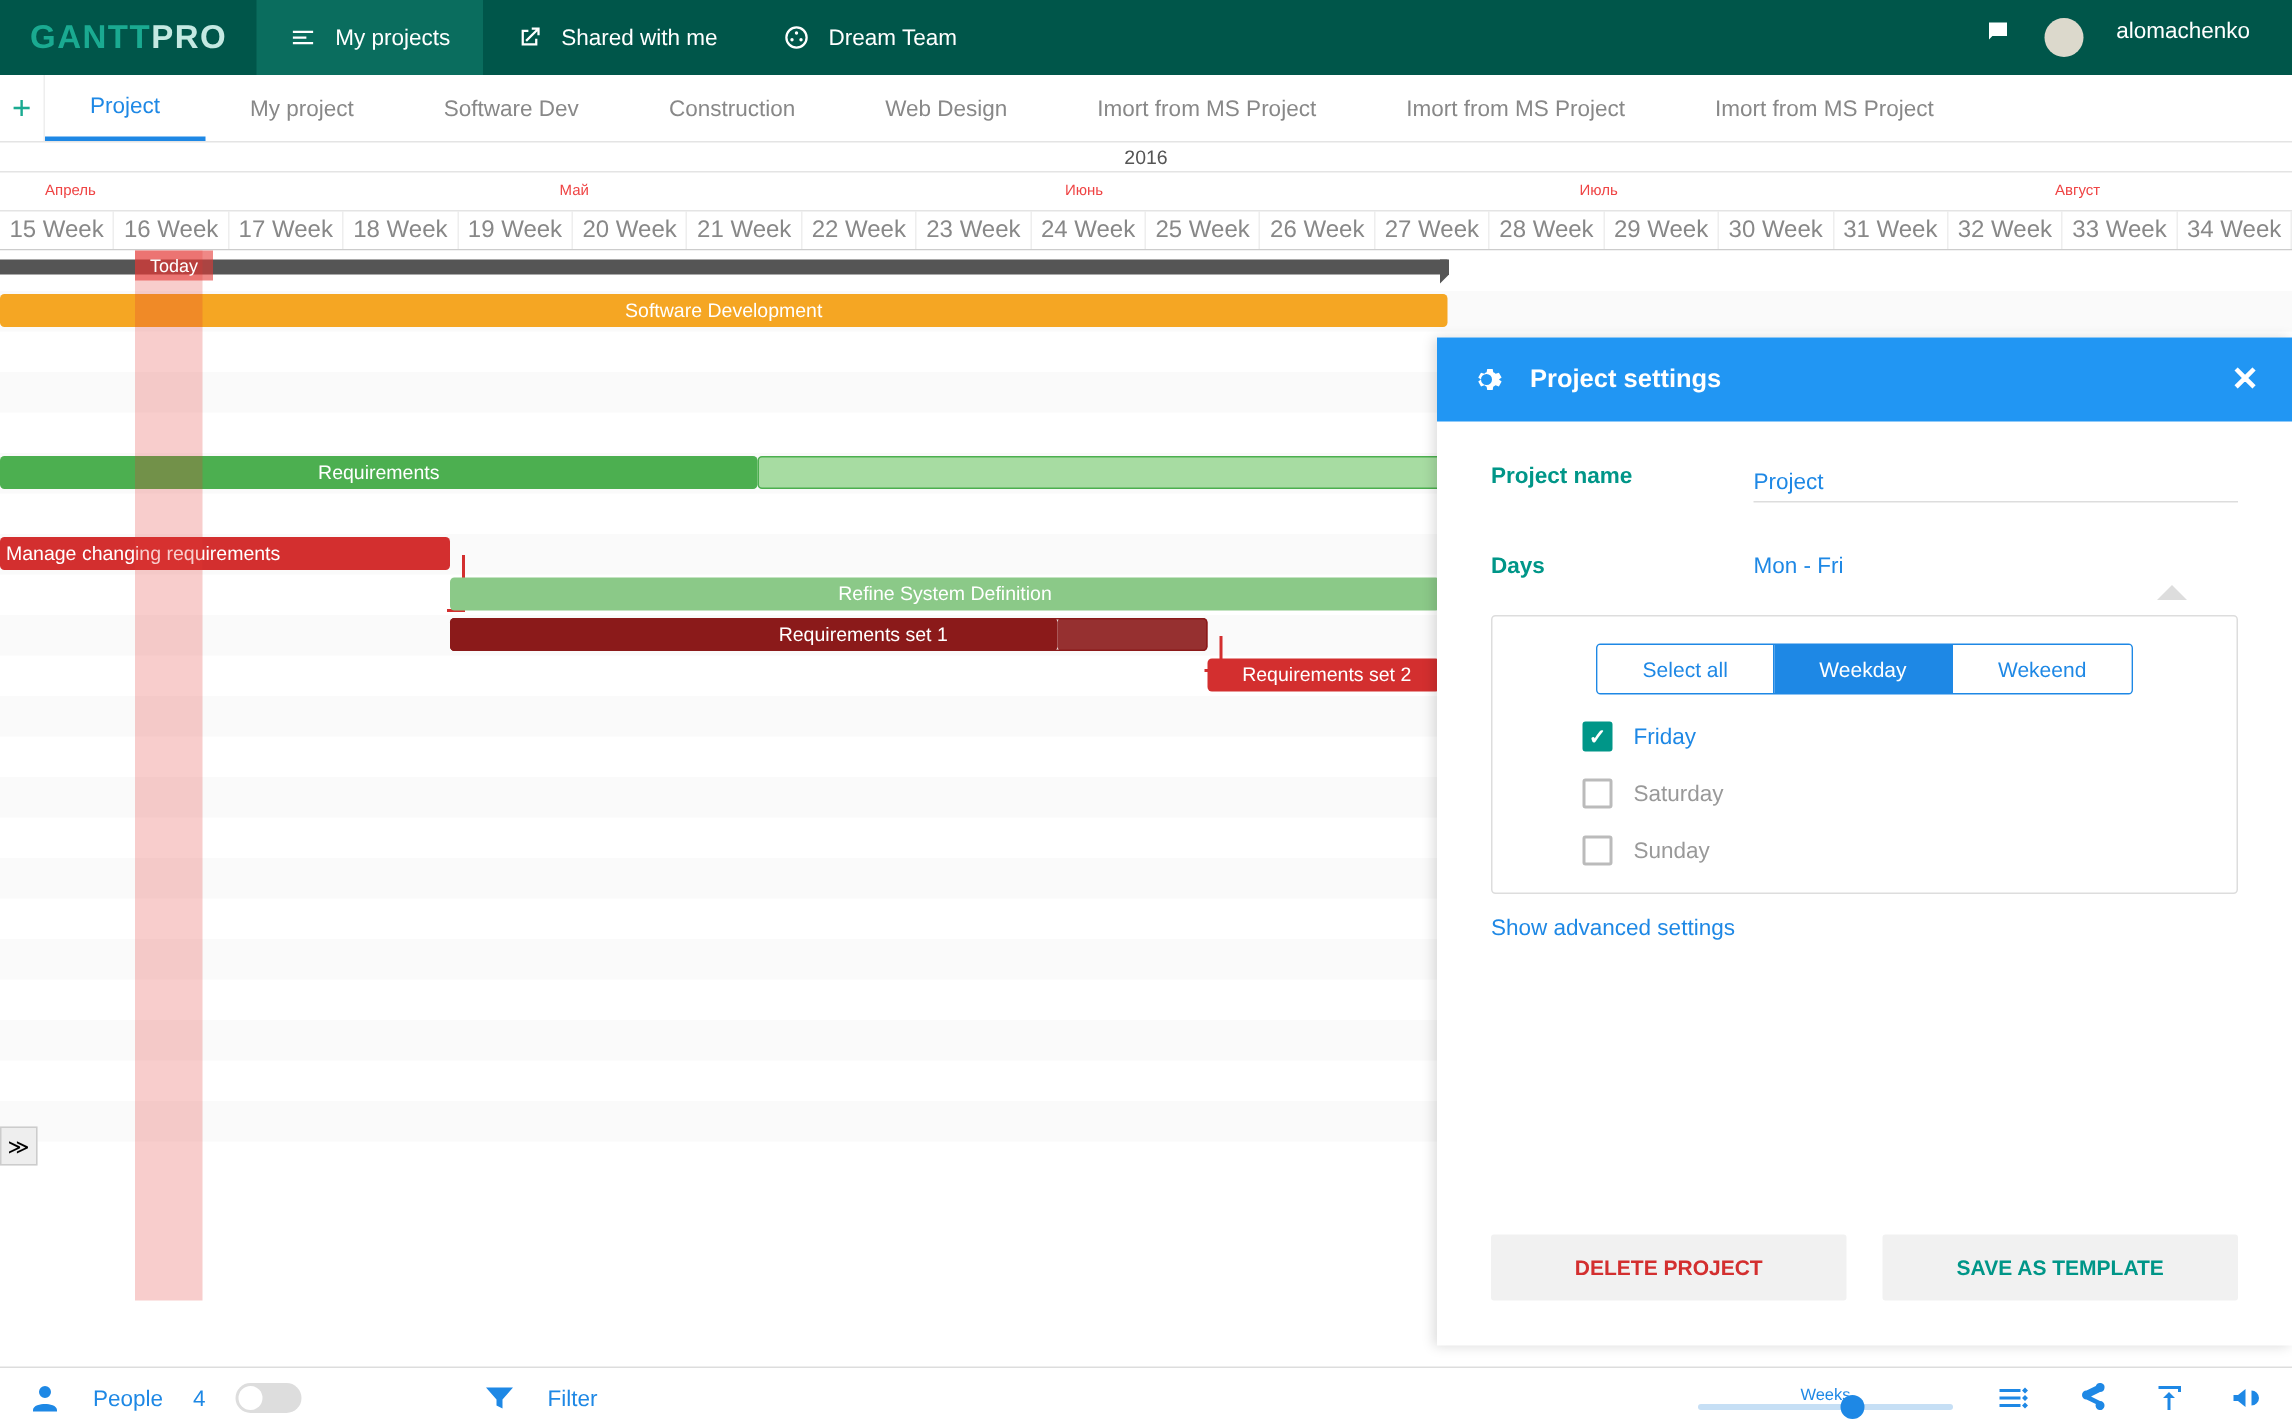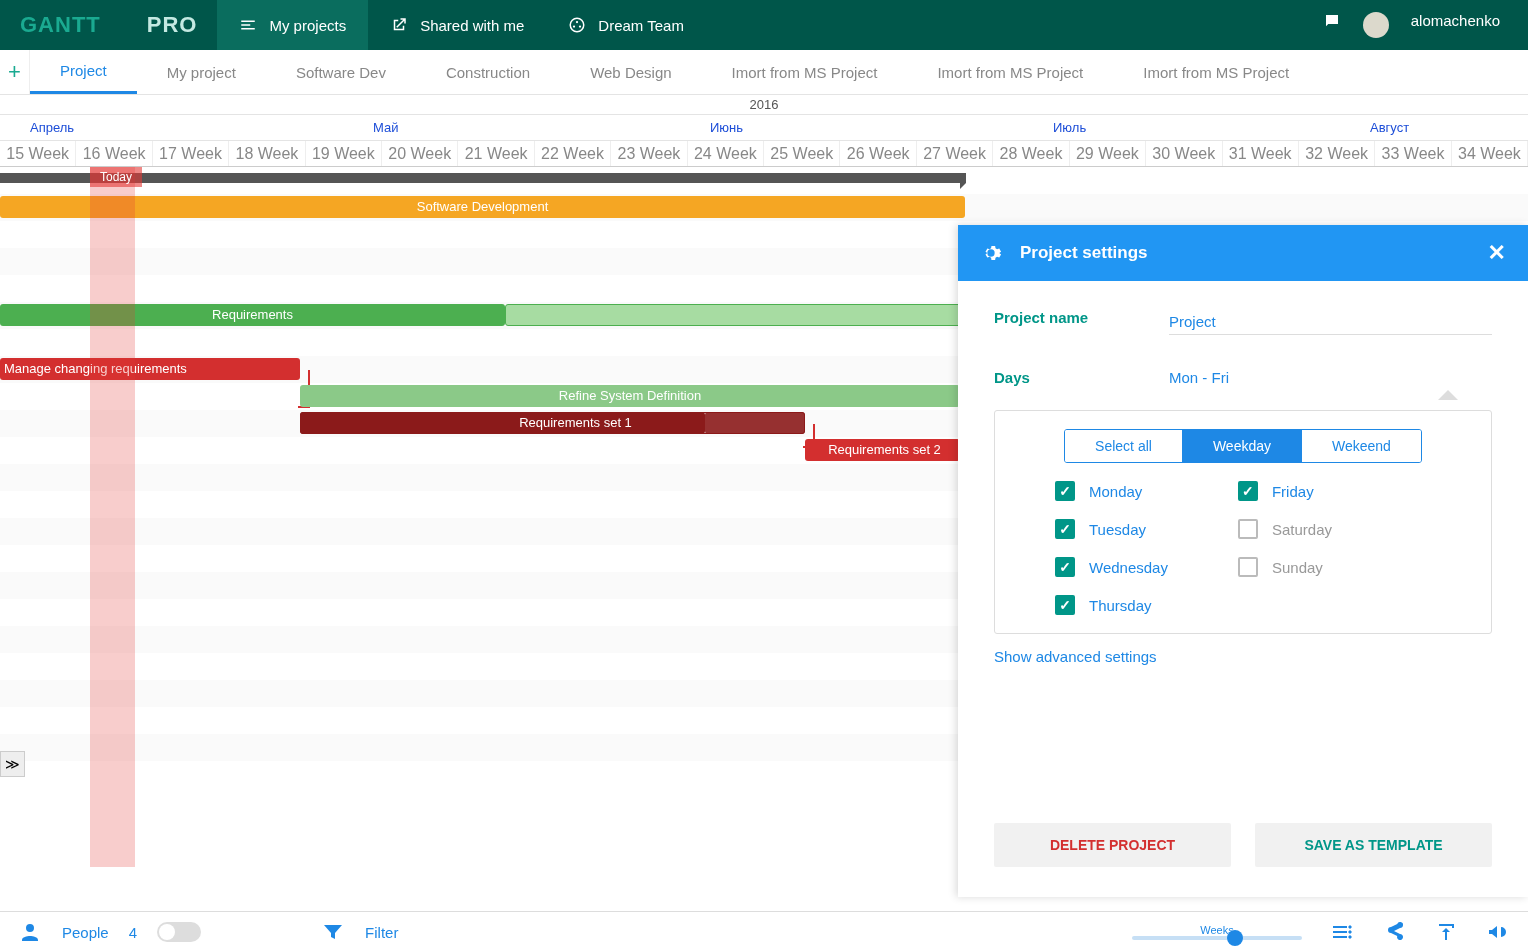--- a/index.html
+++ b/index.html
@@ -1,39 +1,39 @@
 <!DOCTYPE html>
 <html><head>
 <meta charset="utf-8">
 <style>
 * { margin:0; padding:0; box-sizing:border-box; font-family:Arial,Helvetica,sans-serif; }
 body { width:1528px; height:952px; overflow:hidden; background:#fff; position:relative; }
 
 
 .header { height:50px; background:#00564a; display:flex; align-items:center; color:#fff; font-size:15px; }
-.logo { padding:0 20px; height:50px; display:flex; align-items:center; font-weight:bold; font-size:22px; letter-spacing:1px;gap:46px; }
+.logo { padding:0 20px; height:50px; display:flex; align-items:center; font-weight:bold; font-size:22px; letter-spacing:1px; }
 .logo .g { color:#1aaa91; }
 .logo .rest { color:#c4e9e2; }
 .nav-item { height:50px; padding:0 22px; display:flex; align-items:center; gap:12px; cursor:pointer; }
 .nav-item.active { background:#0a6d5e; }
 .nav-icon { width:18px; height:18px; fill:#fff; }
 .header-spacer { flex:1; }
 .header-right { display:flex; gap:22px; padding-right:28px; }
 .avatar { width:26px; height:26px; border-radius:50%; background:#dcd9cc; display:inline-block; }
 
 
 .tabs { height:45px; border-bottom:1px solid #e4e4e4; display:flex; align-items:stretch; font-size:15px; }
 .tab-add { width:30px; display:flex; align-items:center; justify-content:center; color:#1aaa91; font-size:22px; cursor:pointer; border-right:1px solid #eee;}
 .tab { padding:0 30px; display:flex; align-items:center; color:#888; cursor:pointer; }
 .tab.active { color:#1e88e5; border-bottom:3px solid #1e88e5; }
 
 
 .timeline-year { height:20px; border-bottom:1px solid #e4e4e4; font-size:13px; color:#555; display:flex; }
 .timeline-year span { flex:1; text-align:center; line-height:20px; }
-.timeline-months { height:26px; border-bottom:1px solid #e4e4e4; display:flex; font-size:13px; color:#1d4ed8; position:relative;}
+.timeline-months { height:26px; border-bottom:1px solid #e4e4e4; display:flex; font-size:10px; color:#ef4444; position:relative;}
 .timeline-months .m { position:absolute; top:0; line-height:26px;}
 .timeline-weeks { height:26px; border-bottom:1px solid #ccc; display:flex; font-size:16px; color:#888;}
 .timeline-weeks .w { flex:1; text-align:center; line-height:26px; border-right:1px solid #eee;}
 
 
 .gantt { position:relative; height:700px; background:#fff;}
 .gantt-row { height:27px; position:relative; }
 .gantt-row:nth-child(even){ background:#fafafa; }
 .bar { position:absolute; height:22px; border-radius:3px; color:#fff; font-size:13px; line-height:22px; text-align:center; top:2px;}
 .bar.black{ background:#555; height:10px; top:6px; border-radius:0;}
@@ -244,38 +244,20 @@
     <div class="day-box">
       <div class="seg">
         <div class="seg-btn">Select all</div>
         <div class="seg-btn active">Weekday</div>
         <div class="seg-btn">Wekeend</div>
       </div>
       <div class="days-grid">
         <div class="days-col">
           <div class="day-item">
               <span class="chk on"></span>
-              <span class="on-lbl">Monday</span>
-            </div>
-          <div class="day-item">
-              <span class="chk on"></span>
-              <span class="on-lbl">Tuesday</span>
-            </div>
-          <div class="day-item">
-              <span class="chk on"></span>
-              <span class="on-lbl">Wednesday</span>
-            </div>
-          <div class="day-item">
-              <span class="chk on"></span>
-              <span class="on-lbl">Thursday</span>
-            </div>
-        </div>
-        <div class="days-col">
-          <div class="day-item">
-              <span class="chk on"></span>
               <span class="on-lbl">Friday</span>
             </div>
           <div class="day-item">
               <span class="chk off"></span>
               <span class="off-lbl">Saturday</span>
             </div>
           <div class="day-item">
               <span class="chk off"></span>
               <span class="off-lbl">Sunday</span>
             </div>

